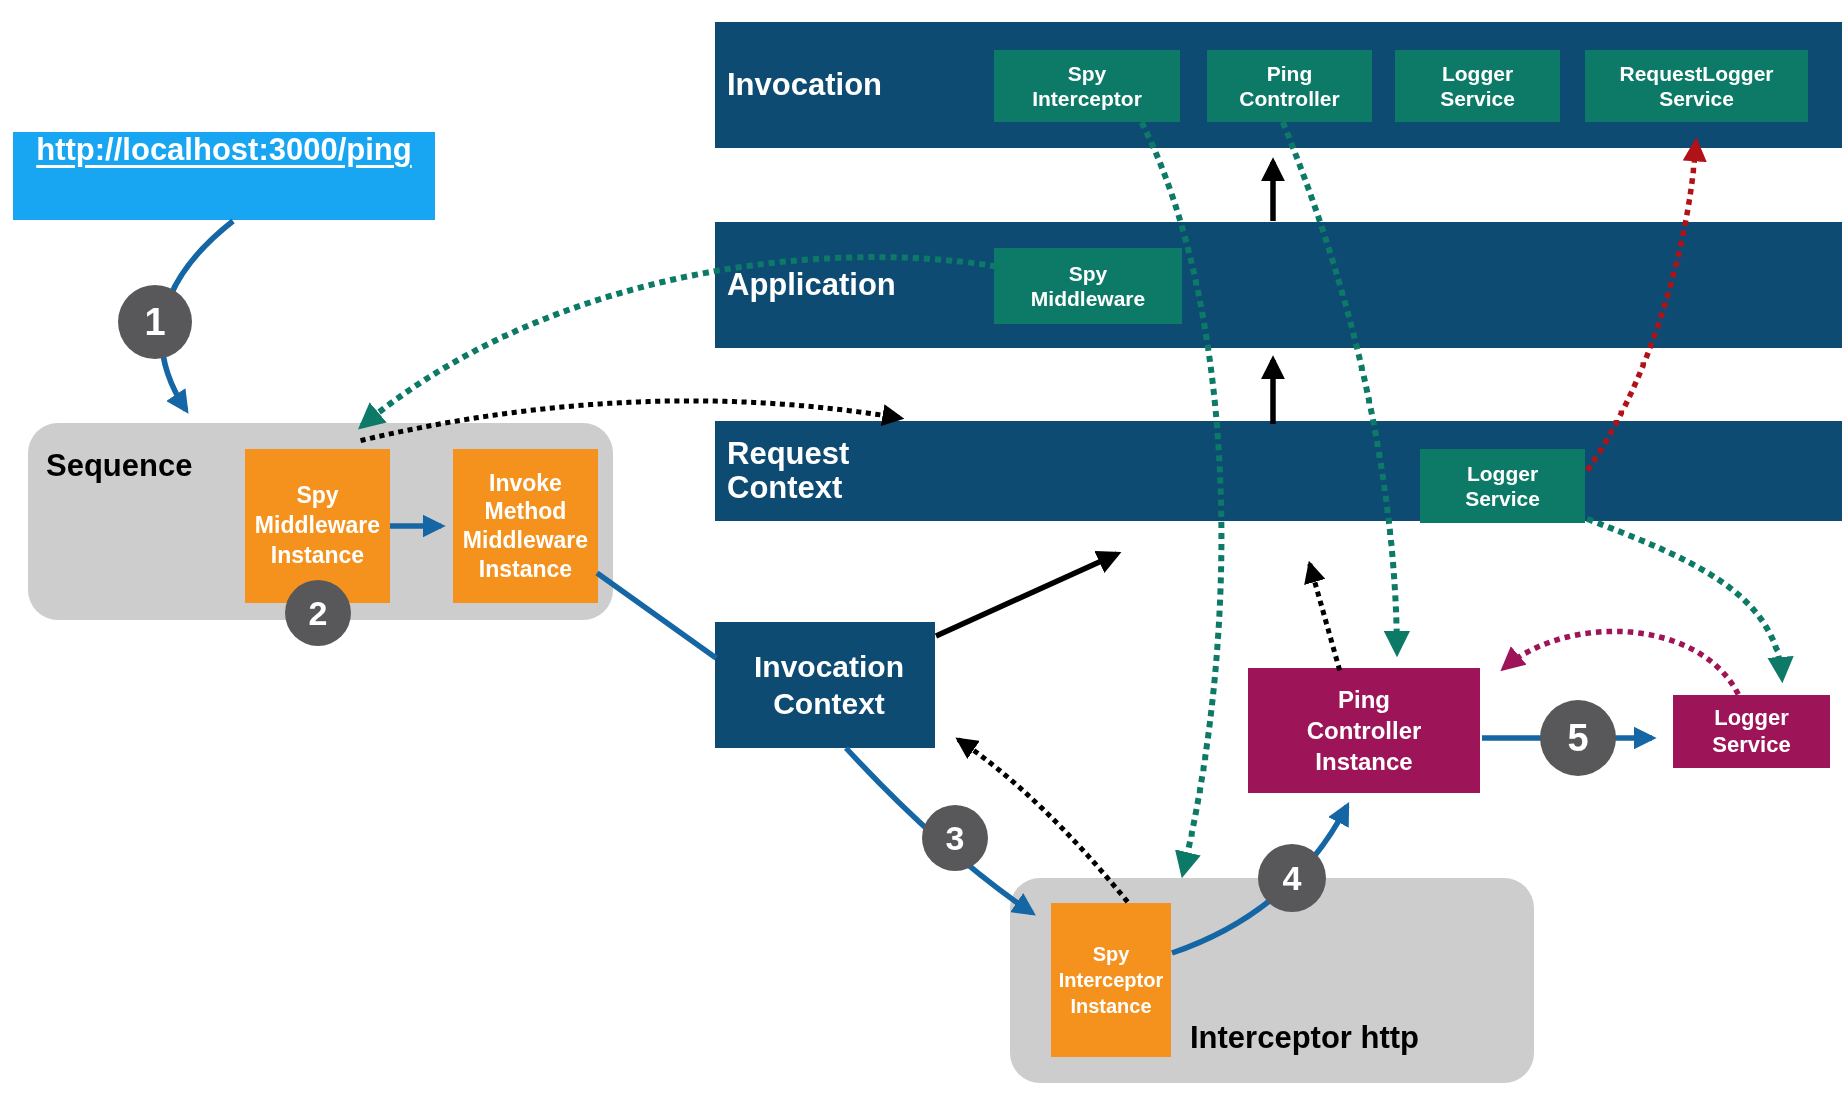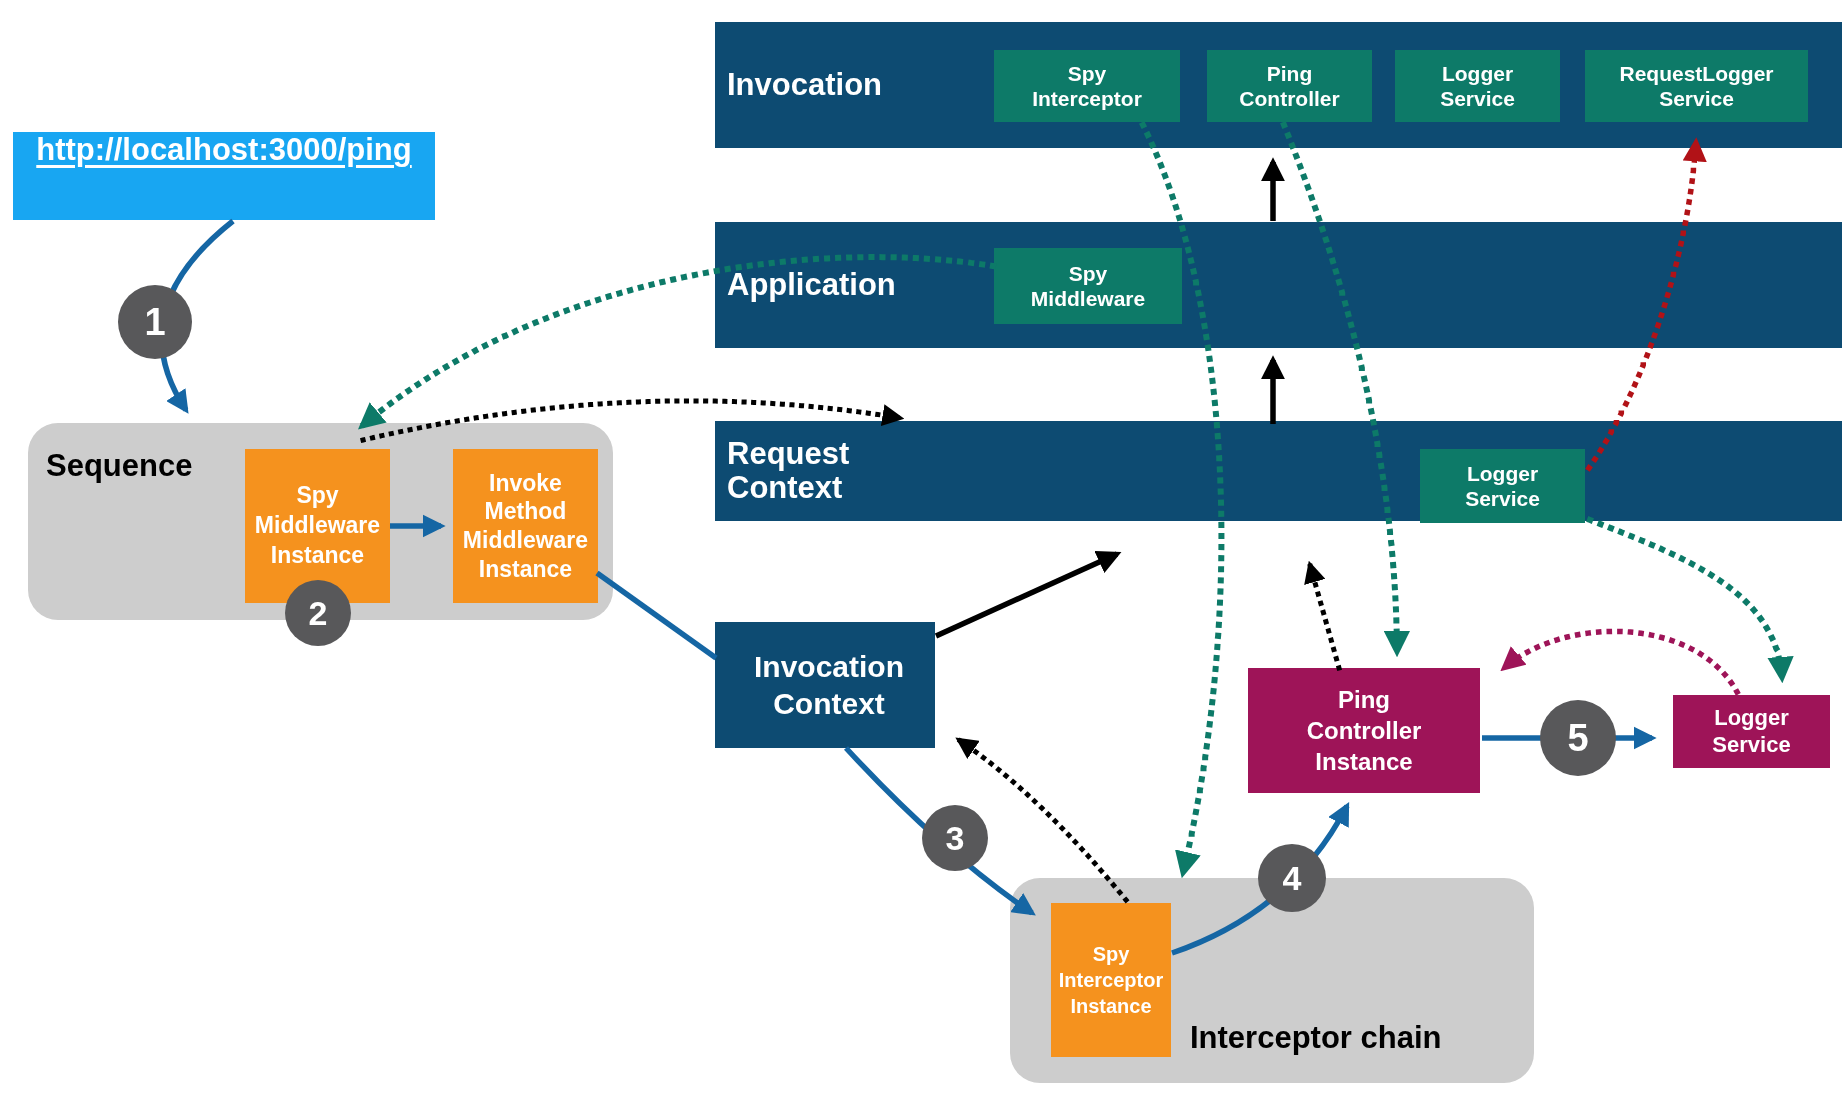--- a/index.html
+++ b/index.html
@@ -79,21 +79,21 @@
 Instance</div>
 <div class="abs orangebox" style="left:453px;top:449px;width:145px;height:154px;line-height:1.25;">Invoke
 Method
 Middleware
 Instance</div>
 
 <div class="abs navybox" style="left:715px;top:622px;width:220px;height:126px;padding-left:8px;">Invocation
 Context</div>
 
 <div class="abs graybox" style="left:1010px;top:878px;width:524px;height:205px;"></div>
-<div class="abs gray-title" style="left:1190px;top:1020px;">Interceptor chain</div>
+<div class="abs gray-title" style="left:1190px;top:1020px;">Interceptor http</div>
 <div class="abs orangebox" style="left:1051px;top:903px;width:120px;height:154px;font-size:20px;">Spy
 Interceptor
 Instance</div>
 
 <div class="abs magentabox" style="left:1248px;top:668px;width:232px;height:125px;">Ping
 Controller
 Instance</div>
 <div class="abs magentabox" style="left:1673px;top:695px;width:157px;height:73px;font-size:22px;line-height:1.2;">Logger
 Service</div>
 

